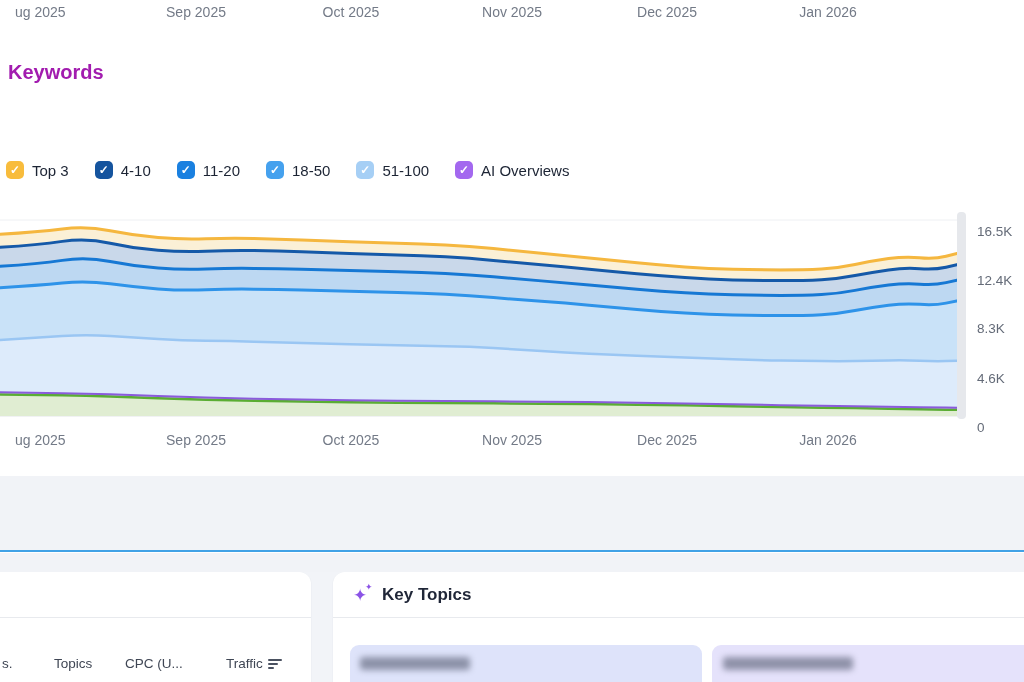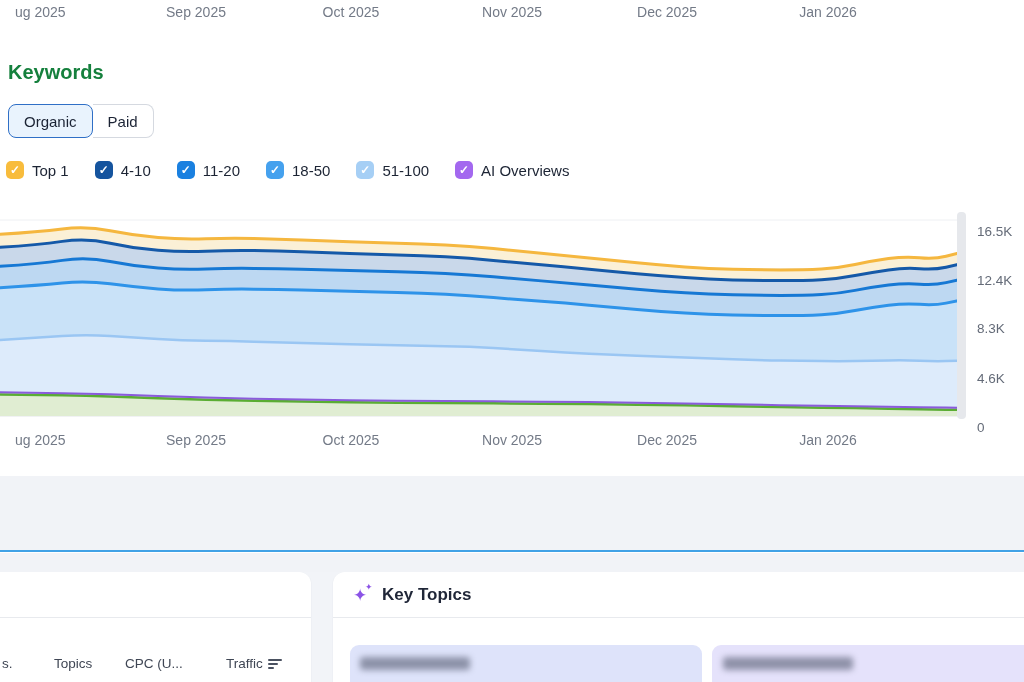--- a/index.html
+++ b/index.html
@@ -4,21 +4,21 @@
 <style>
   html,body{margin:0;padding:0;}
   body{font-family:"Liberation Sans",sans-serif;background:#fff;}
   .page{position:relative;width:1024px;height:682px;overflow:hidden;background:#fff;}
 
   
   .axis-row{position:absolute;left:10px;width:1024px;height:18px;}
   .axis-row .month{position:absolute;font-size:14px;color:#737A87;white-space:nowrap;}
 
   
-  .kw-title{position:absolute;left:8px;top:61px;font-size:20px;font-weight:700;color:#15803d;margin:0;}
+  .kw-title{position:absolute;left:8px;top:61px;font-size:20px;font-weight:700;color:#a21caf;margin:0;}
 
   
   .toggle-group{position:absolute;left:8px;top:104px;display:inline-flex;}
   .toggle-btn{height:34px;padding:0 15px;font-size:15px;color:#1B2334;background:#fff;
     border:1px solid #D5D9E0;display:flex;align-items:center;cursor:pointer;}
   .toggle-btn.first{border-radius:8px 0 0 8px;}
   .toggle-btn.last{border-radius:0 8px 8px 0;border-left:none;}
   .toggle-btn.selected{background:#E9F3FD;border:1.5px solid #2F6FC6;border-radius:8px;z-index:2;}
 
   
@@ -69,29 +69,25 @@
       <span class="month" style="left: 5px;">ug 2025</span>
       <span class="month" style="left: 186px; transform: translateX(-50%);">Sep 2025</span>
       <span class="month" style="left: 341px; transform: translateX(-50%);">Oct 2025</span>
       <span class="month" style="left: 502px; transform: translateX(-50%);">Nov 2025</span>
       <span class="month" style="left: 657px; transform: translateX(-50%);">Dec 2025</span>
       <span class="month" style="left: 818px; transform: translateX(-50%);">Jan 2026</span>
     </div>
 
   <h2 class="kw-title">Keywords</h2>
 
-  <div class="toggle-group">
-    <button class="toggle-btn first selected">Organic</button>
-    <button class="toggle-btn last">Paid</button>
-  </div>
 
   <div class="legend">
       <div class="legend-item">
         <span class="cb" style="background: rgb(248, 188, 60);"></span>
-        <span class="legend-label">Top 1</span>
+        <span class="legend-label">Top 3</span>
       </div>
       <div class="legend-item">
         <span class="cb" style="background: rgb(21, 84, 158);"></span>
         <span class="legend-label">4-10</span>
       </div>
       <div class="legend-item">
         <span class="cb" style="background: rgb(26, 128, 224);"></span>
         <span class="legend-label">11-20</span>
       </div>
       <div class="legend-item">

